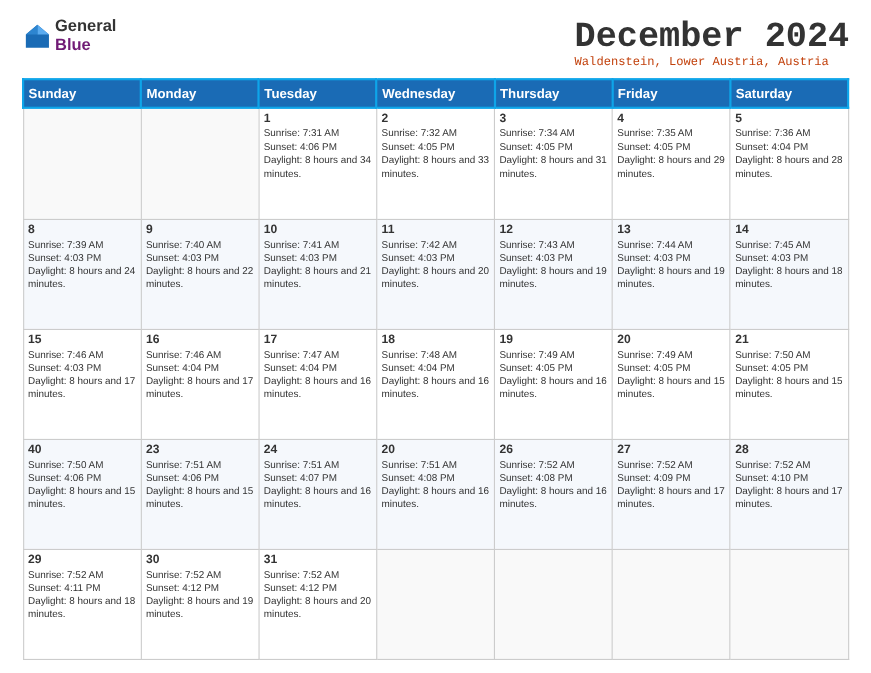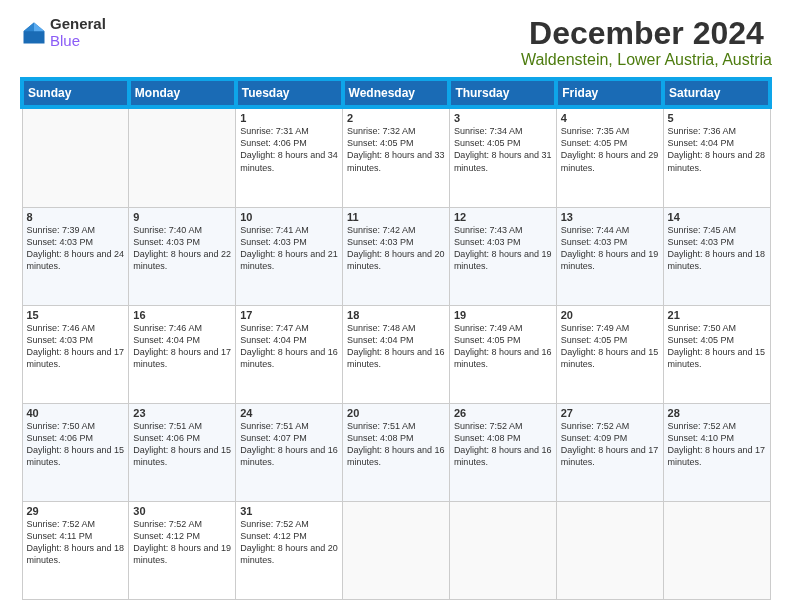--- a/index.html
+++ b/index.html
@@ -34,55 +34,56 @@
       flex-direction: column;
       line-height: 1.1;
     }
     .logo-general {
       font-size: 15px;
       font-weight: bold;
       color: #333;
     }
     .logo-blue {
       font-size: 15px;
-      font-weight: normal;
-      color: #8b5cf6;
+      font-weight: bold;
+      color: #701a75;
     }
     .logo-icon {
       width: 28px;
       height: 28px;
       margin-right: 2px;
     }
     .title-section {
-      text-align: center;
+      text-align: left;
+      font-family: Liberation Mono, monospace;
     }
     .month-title {
       font-size: 32px;
       font-weight: bold;
       color: #333;
       line-height: 1.1;
     }
     .location {
-      font-size: 16px;
-      color: #4d7c0f;
+      font-size: 11px;
+      color: #c2410c;
     }
     .calendar {
       flex: 1;
       border-collapse: collapse;
       width: 100%;
       table-layout: fixed;
     }
     .calendar th {
       background: #1a6bb5;
       color: #fff;
       font-size: 12px;
       font-weight: bold;
       padding: 5px 4px;
       text-align: left;
-      border: 4px solid #0ea5e9;
+      border: 2px solid #0ea5e9;
     }
     .calendar td {
       border: 1px solid #ccc;
       vertical-align: top;
       padding: 3px 4px;
       font-size: 9.5px;
       color: #333;
       background: #fff;
     }
     .calendar tr:nth-child(even) td {

